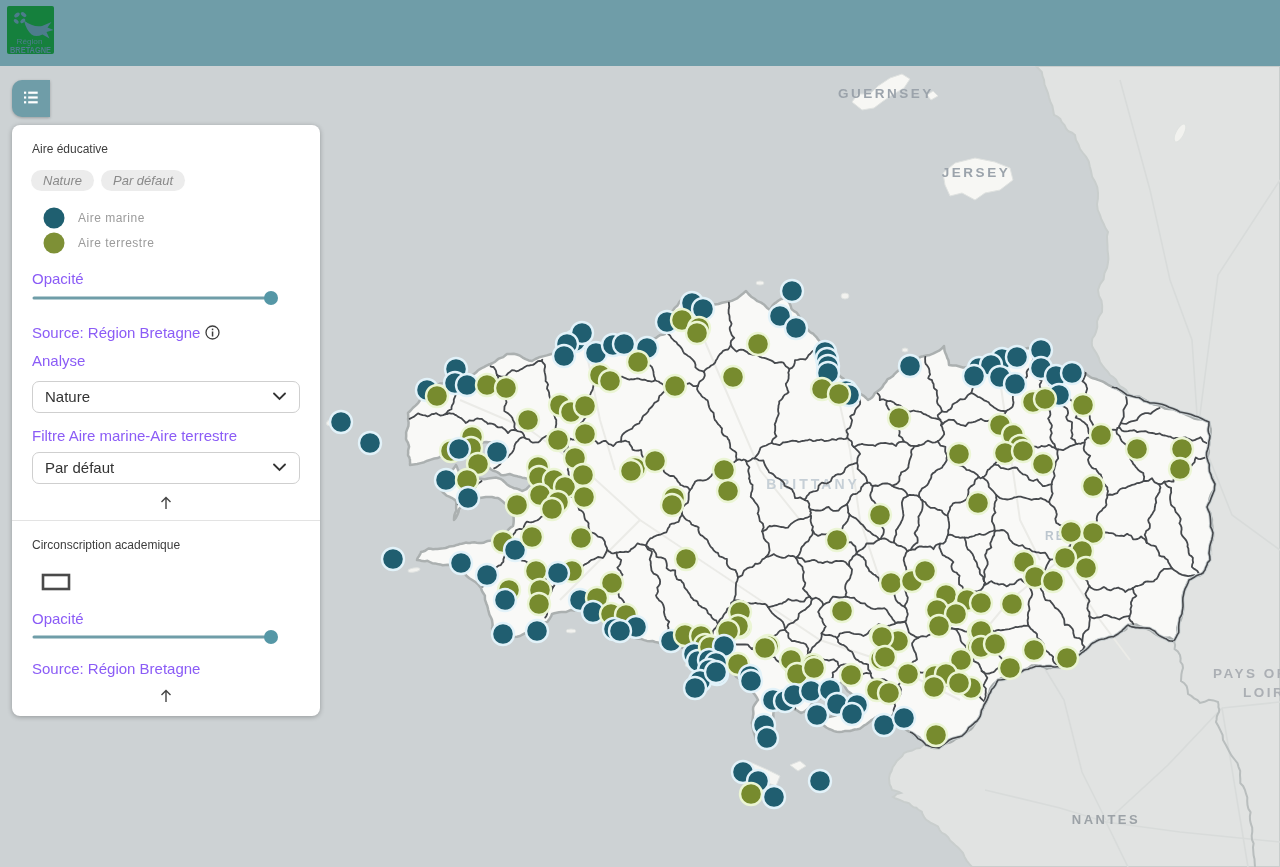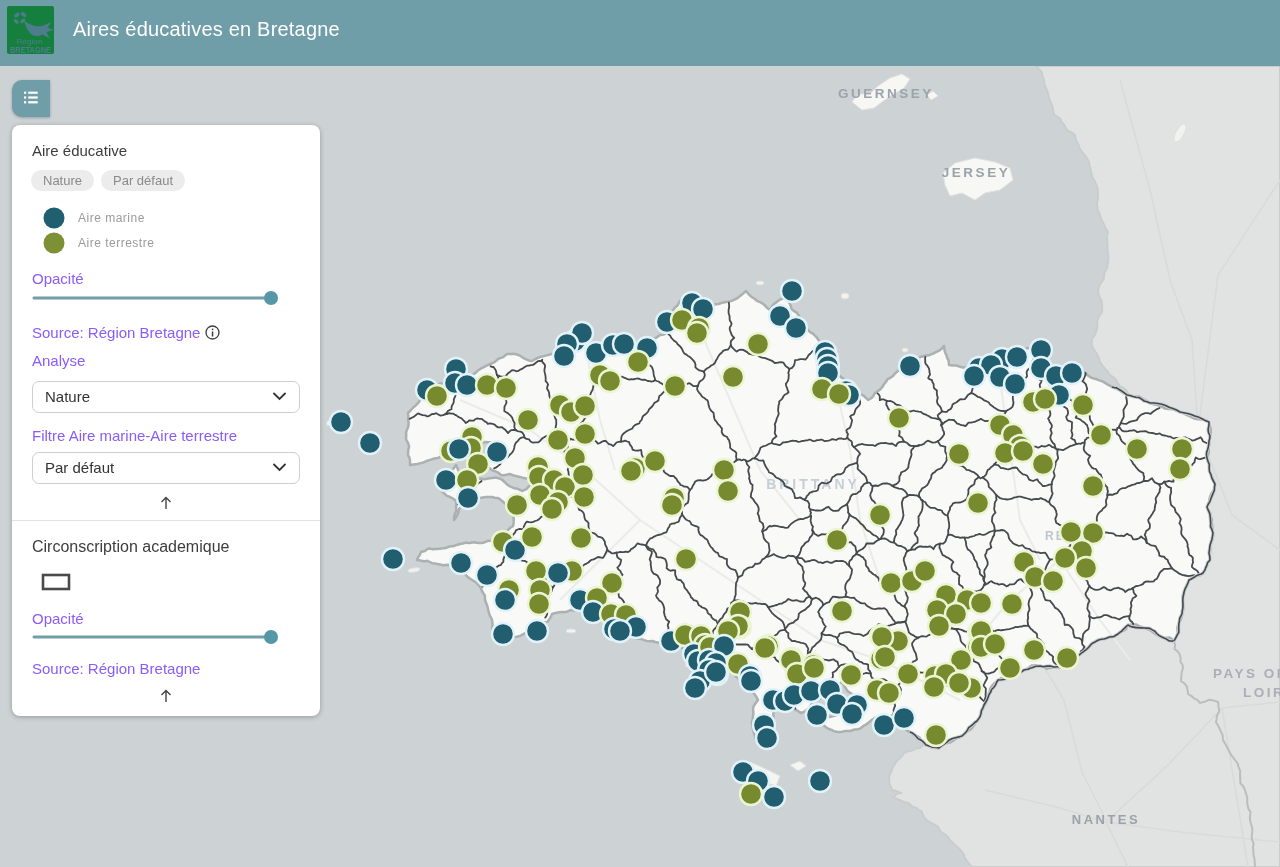--- a/index.html
+++ b/index.html
@@ -3,22 +3,22 @@
 * { margin:0; padding:0; box-sizing:border-box; }
 body { width:1280px; height:867px; overflow:hidden; position:relative;
   font-family:"Liberation Sans",sans-serif; background:#cdd2d4; }
 .header { position:absolute; top:0; left:0; width:1280px; height:66px; background:#6f9da8; z-index:20; }
 .logo { position:absolute; top:6px; left:7px; width:47px; height:48px; background:#15803d; border-radius:2px; }
 .title { position:absolute; left:73px; top:18px; color:#fff; font-size:20px; font-weight:400; letter-spacing:0.2px; }
 .menubtn { position:absolute; top:80px; left:12px; width:38px; height:37px; background:#6f9da8;
   border-radius:10px 0 0 10px; z-index:15; box-shadow:0 1px 3px rgba(0,0,0,0.25); }
 .panel { position:absolute; top:125px; left:12px; width:308px; height:591px; background:#fff;
   border-radius:8px; box-shadow:0 1px 5px rgba(0,0,0,0.28); z-index:14; }
-.pt1 { position:absolute; left:20px; top:142px; font-size:15px; color:#3d3d3d; }
-.tags { position:absolute; left:31px; top:170px; }
+.pt1 { position:absolute; left:20px; top:142px; font-size:12px; color:#3d3d3d; }
+.tags { position:absolute; left:31px; top:170px;font-style:italic; }
 .tag { display:inline-block; background:#ececec; color:#8a8a8a; font-size:13px; padding:3px 12px;
   border-radius:11px; margin-right:7px; }
 .leg { position:absolute; left:43px; font-size:12px; color:#9b9b9b; letter-spacing:0.5px; }
 .lbl { position:absolute; left:20px; font-size:15px; color:#8b5cf6; }
 .sel { position:absolute; left:20px; width:268px; height:32px; border:1px solid #cfcfcf; border-radius:7px;
   font-size:15px; color:#333; line-height:30px; padding-left:12px; }
 .chev { position:absolute; right:13px; top:10px; }
 .uparr { position:absolute; left:146px; width:16px; height:16px; }
 .divider { position:absolute; left:0; top:520px; width:308px; height:1px; background:#e3e3e3; }
 </style></head>
@@ -539,21 +539,20 @@
         <ellipse cx="10" cy="9" rx="3.1" ry="1.9" transform="rotate(-40 10 9)"></ellipse>
         <ellipse cx="16.6" cy="8.6" rx="3.1" ry="1.9" transform="rotate(40 16.6 8.6)"></ellipse>
         <ellipse cx="9.2" cy="15.4" rx="2.9" ry="1.8" transform="rotate(40 9.2 15.4)"></ellipse>
         <ellipse cx="15.8" cy="14.9" rx="2.9" ry="1.8" transform="rotate(-40 15.8 14.9)"></ellipse>
         <path d="M17,14.5 Q26,21.5 35,20 L44.5,16 L40.5,21.5 L46.5,24 L39.5,26 L42.5,32.5 L35.5,28.5 Q29,31.5 24.5,28.5 Q19,23.5 17,14.5 Z"></path>
       </g>
       <text x="9.5" y="38" font-size="6.5" fill="#4d7c8c" textLength="26" lengthAdjust="spacingAndGlyphs">Région</text>
       <text x="3" y="46.5" font-size="9" fill="#4d7c8c" font-weight="bold" textLength="41" lengthAdjust="spacingAndGlyphs">BRETAGNE</text>
     </svg>
   </div>
-  <div class="title">Aires éducatives en Bretagne</div>
 </div>
 <div class="menubtn">
   <svg width="14" height="13" viewBox="0 0 14 13" style="position:absolute;left:12px;top:11px">
     <g fill="#fff">
       <rect x="0" y="0.6" width="2.2" height="2.2"></rect>
         <rect x="4.2" y="0.6" width="9.5" height="2.2"></rect>
       <rect x="0" y="5.4" width="2.2" height="2.2"></rect>
         <rect x="4.2" y="5.4" width="9.5" height="2.2"></rect>
       <rect x="0" y="10.2" width="2.2" height="2.2"></rect>
         <rect x="4.2" y="10.2" width="9.5" height="2.2"></rect>
@@ -593,21 +592,21 @@
     <div class="lbl" style="top:302px">Filtre Aire marine-Aire terrestre</div>
     <div class="sel" style="top:327px">Par défaut
       <svg class="chev" width="13" height="9" viewBox="0 0 13 9">
           <path d="M1,1.5 L6.5,7 L12,1.5" fill="none" stroke="#333" stroke-width="1.8" stroke-linecap="round"></path>
         </svg>
     </div>
     <svg class="uparr" style="top:370px" viewBox="0 0 16 16">
         <path d="M8,14 L8,3 M3.5,7 L8,2.5 L12.5,7" fill="none" stroke="#444" stroke-width="1.4"></path>
       </svg>
     <div class="divider" style="top:395px"></div>
-    <div class="pt1" style="top:413px;font-size:16px">Circonscription academique</div>
+    <div class="pt1" style="top:413px;font-size:12px">Circonscription academique</div>
     <svg width="32" height="20" style="position:absolute;left:29px;top:448px">
         <rect x="2" y="2" width="26" height="14" fill="none" stroke="#4a4a4a" stroke-width="2.6"></rect>
       </svg>
     <div class="lbl" style="top:485px">Opacité</div>
     <svg width="260" height="18" style="position:absolute;left:16px;top:503px">
       <line x1="6" y1="9" x2="245" y2="9" stroke="#6f9da8" stroke-width="3" stroke-linecap="round"></line>
       <circle cx="243" cy="9" r="7" fill="#5597a6"></circle>
     </svg>
     <div class="lbl" style="top:535px">Source: Région Bretagne</div>
     <svg class="uparr" style="top:563px" viewBox="0 0 16 16">

